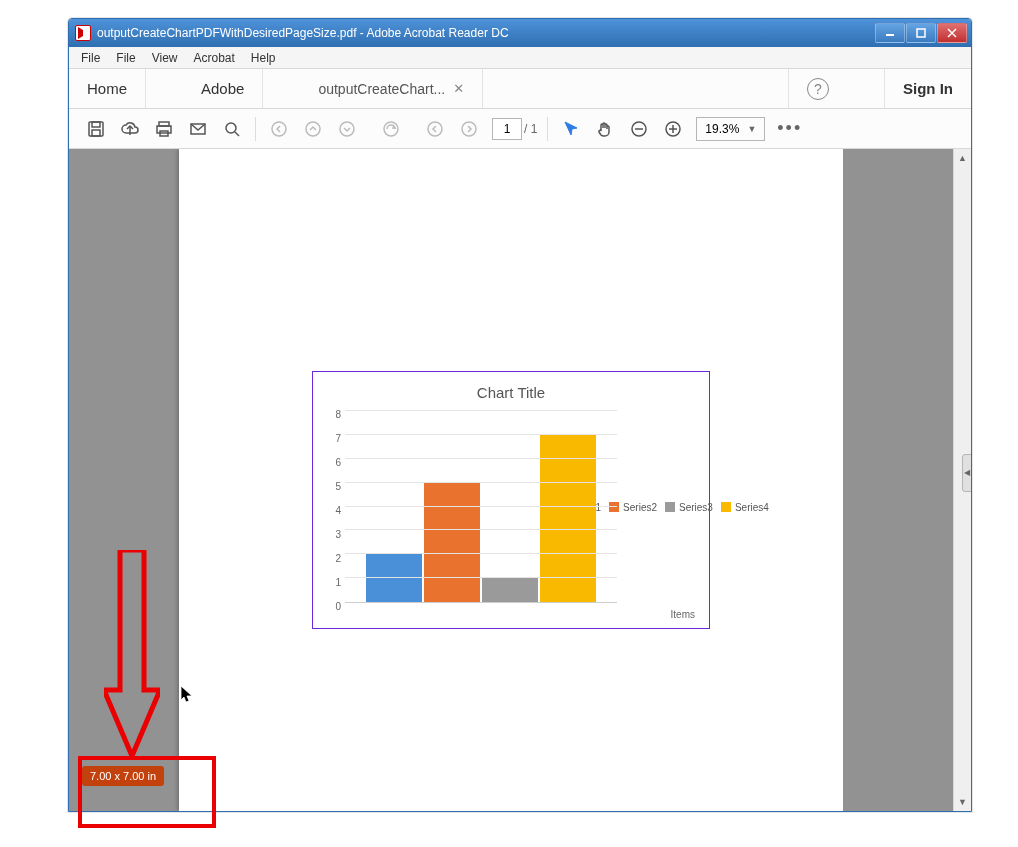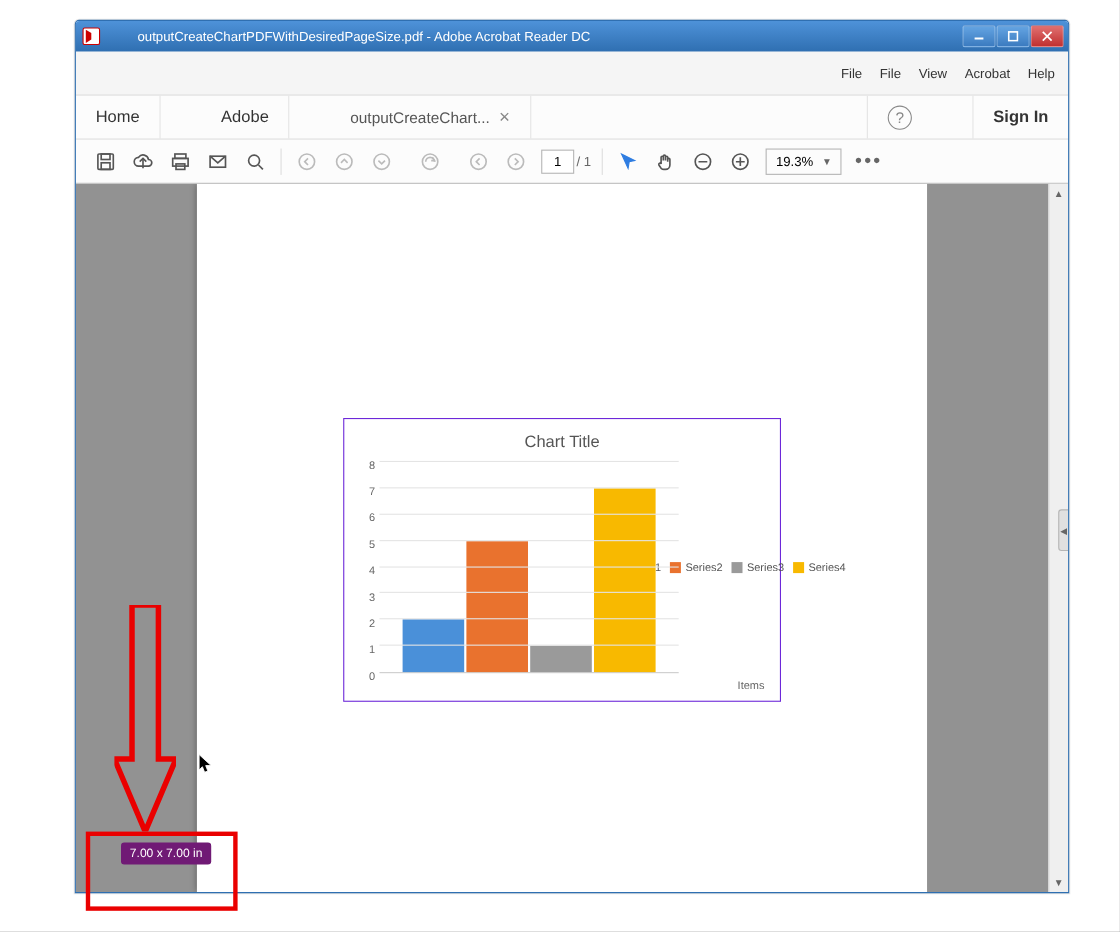--- a/index.html
+++ b/index.html
@@ -40,40 +40,39 @@
     margin-right: 6px;
   }
   .titlebar .app-icon::after {
     content: "";
     position: absolute;
     left: 2px; top: 1px; right: 2px; bottom: 1px;
     border-left: 5px solid #c00;
     border-top: 3px solid transparent;
     border-bottom: 3px solid transparent;
   }
-  .titlebar .title-text { flex: 1; font-size: 12px; margin-left: 28px; }
+  .titlebar .title-text { flex: 1; font-size: 12px; }
   .win-controls { display: flex; gap: 1px; }
   .win-btn {
     width: 30px; height: 20px;
     border: 1px solid rgba(255,255,255,0.3);
     background: linear-gradient(#64a4e2,#3b7bc0);
     border-radius: 2px;
     display: flex; align-items: center; justify-content: center;
   }
   .win-btn.close { background: linear-gradient(#e07070,#c03030); }
   .win-btn svg { display: block; }
 
   .menubar {
-    height: 40px;
+    height: 22px;
     background: #f5f5f5;
     border-bottom: 1px solid #d8d8d8;
     display: flex;
     align-items: center;
     padding: 0 4px;
-    justify-content: flex-end;
   }
   .menubar .menu-item { padding: 2px 8px; font-size: 12px; color: #333; }
 
   .tabstrip {
     height: 40px;
     background: #fcfcfc;
     border-bottom: 1px solid #d8d8d8;
     display: flex;
     align-items: stretch;
     gap: 37px;
@@ -247,26 +246,25 @@
   .highlight-box {
     position: absolute;
     left: 78px; top: 756px;
     width: 138px; height: 72px;
     border: 4px solid #ea0000;
     pointer-events: none;
   }
   .size-tooltip {
     position: absolute;
     left: 82px; top: 766px;
-    background: #701a75;
+    background: #c2410c;
     color: #fff;
     font-size: 11px;
     padding: 4px 8px;
     border-radius: 3px;
-    margin-left: 28px;
   }
   .cursor-arrow {
     position: absolute;
     left: 180px; top: 685px;
     font-size: 16px;
     color: #000;
   }
 </style>
 </head>
 <body>

